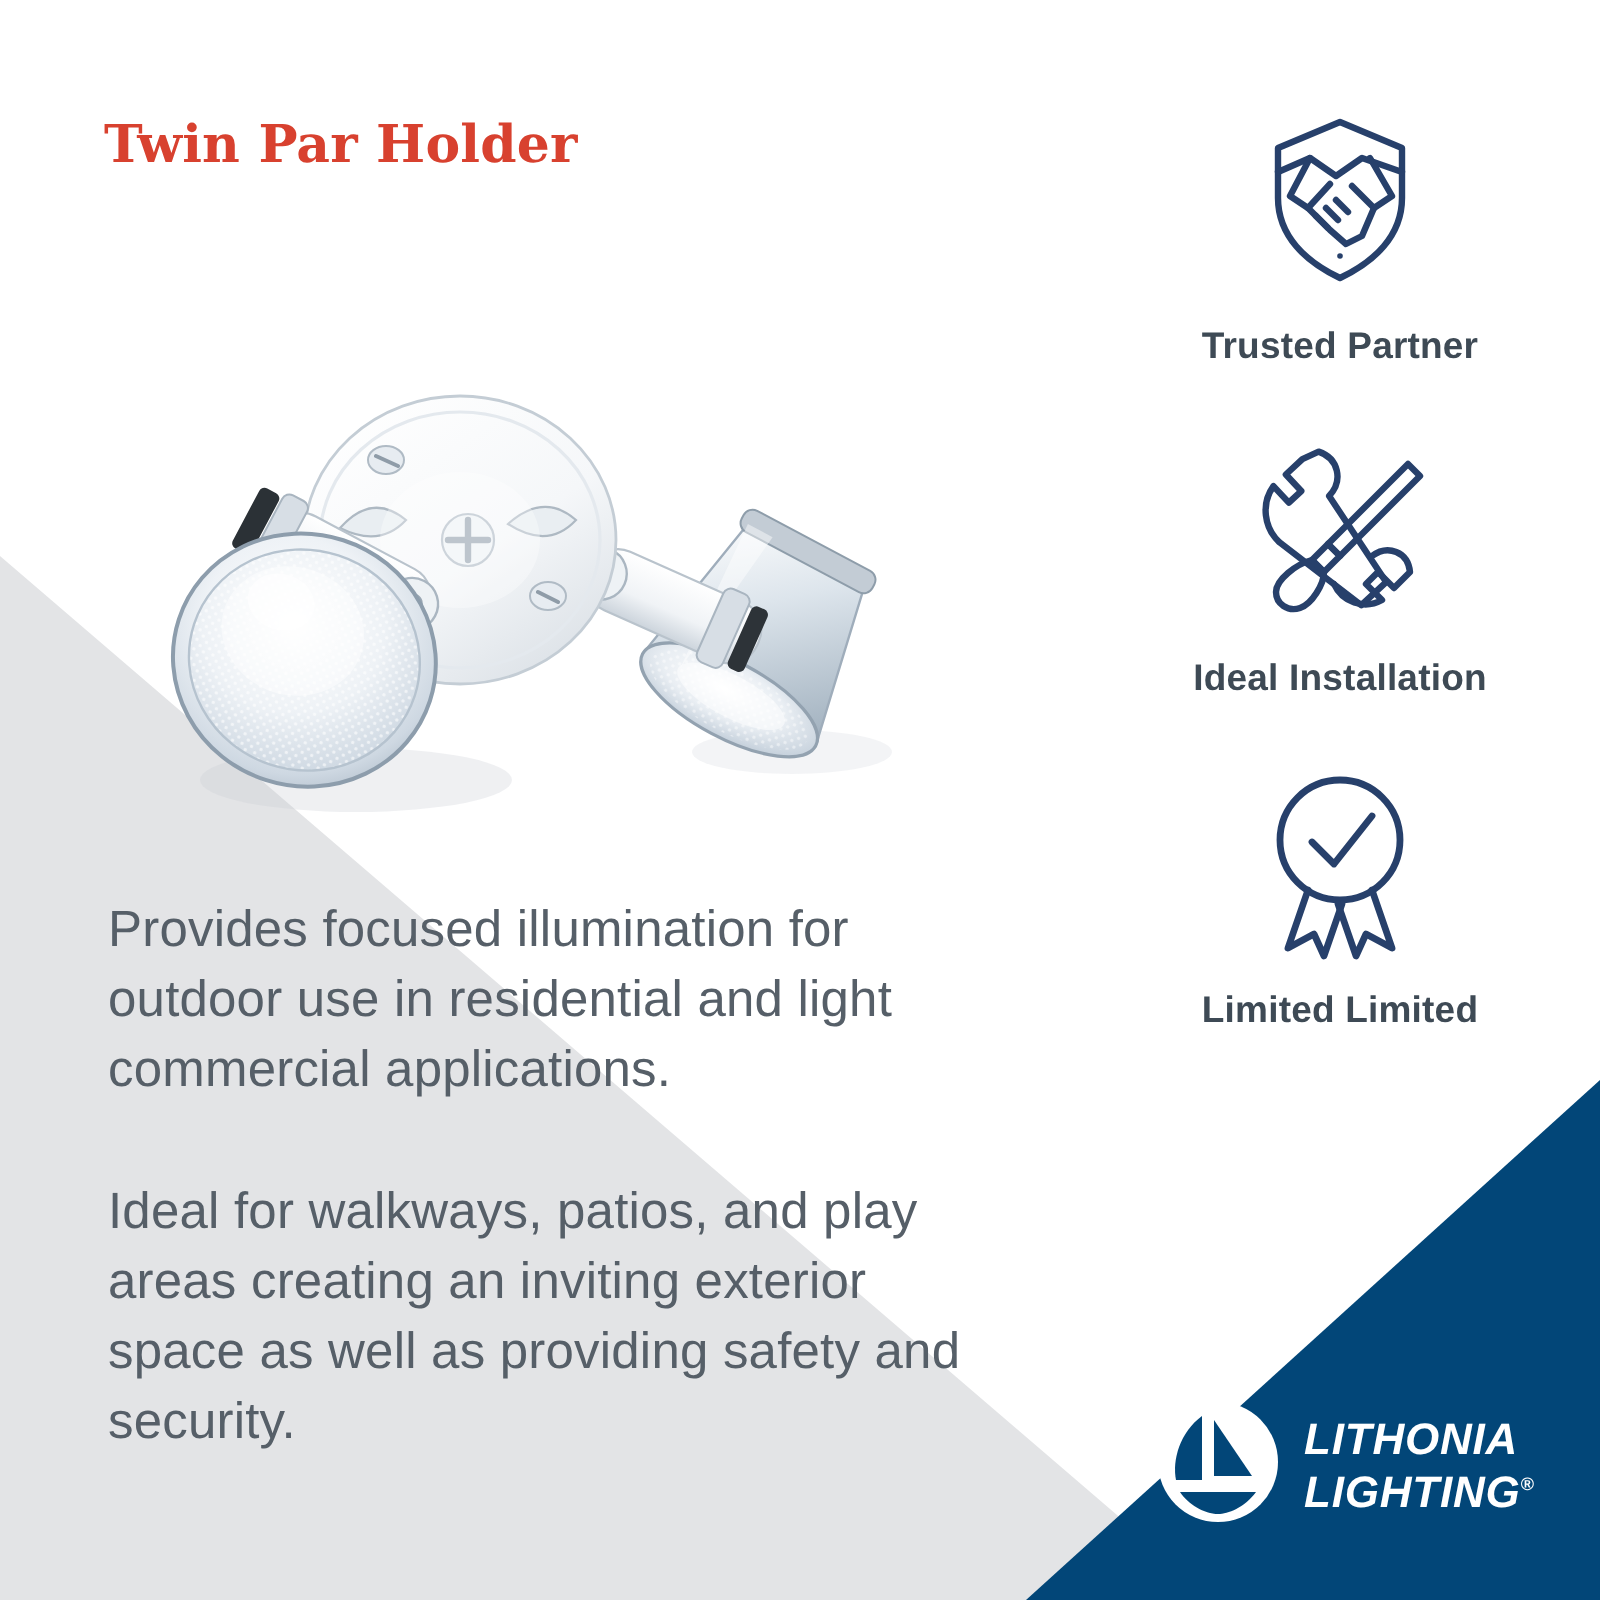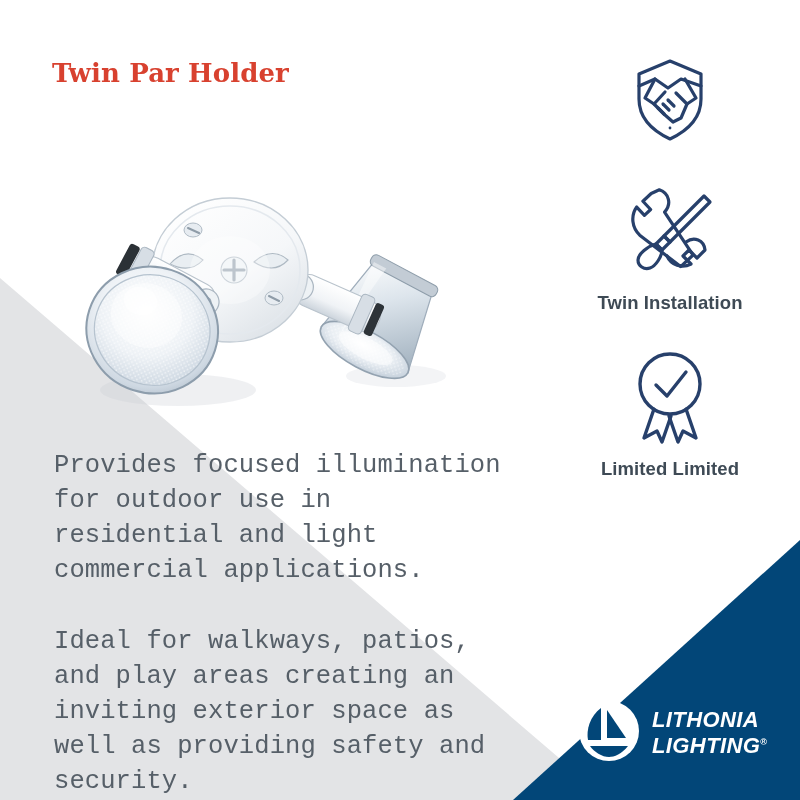--- a/index.html
+++ b/index.html
@@ -50,21 +50,20 @@
   .body-copy {
     position: absolute;
     left: 54px;
     top: 448px;
     width: 452px;
     color: #565f68;
     font-size: 25.5px;
     line-height: 35px;
     font-weight: 300;
     letter-spacing: 0.1px;
-    font-family: Liberation Mono, monospace;
   }
   .body-copy p { margin: 0; }
   .body-copy p + p { margin-top: 36px; }
 
   
   .features {
     position: absolute;
     left: 548px;
     top: 52px;
     width: 244px;
@@ -243,36 +242,37 @@
           <path d="M15 32 L31 25 L44 34 L57 25 L77 32"></path>
           <path d="M31 25 L21 44 L30 50 L41 38"></path>
           <path d="M61 25 L72 44 L63 50 L52 39"></path>
           <path d="M30 50 L41 61 L49 68 L57 64 L63 50"></path>
           <path d="M34 54 L40 60"></path>
           <path d="M39 50 L45 56"></path>
           <path d="M44 46 L50 52"></path>
           <circle cx="46" cy="74" r="1.4" fill="#27406b" stroke="none"></circle>
         </svg>
       </span>
+      <span class="feature-label">Trusted Partner</span>
     </div>
 
     <div class="feature">
       <span class="feature-icon">
         <svg width="92" height="92" viewBox="0 0 92 92" fill="none" stroke="#27406b" stroke-width="3.2" stroke-linecap="round" stroke-linejoin="round" xmlns="http://www.w3.org/2000/svg">
 
           <path d="M26 10 L18 18 L26 26 L20 32 L12 24 C6 33 8 45 16 52 L58 82 L70 70 L40 28 C47 20 44 9 34 6 Z" transform="rotate(2 40 44)"></path>
 
           <path d="M66 60 C74 54 84 58 85 68 L77 76 L69 68 L63 74 L71 82 C62 87 51 83 47 74" transform="translate(-4 -2)"></path>
 
           <path d="M80 12 L86 18 L46 58 L40 52 Z"></path>
           <path d="M40 52 L46 58 L38 66 L32 60 Z"></path>
           <path d="M32 60 C24 62 14 70 14 76 C14 82 20 86 26 84 C32 82 38 72 38 66 Z"></path>
         </svg>
       </span>
-      <span class="feature-label">Twin Installation</span>
+      <span class="feature-label">Ideal Installation</span>
     </div>
 
     <div class="feature">
       <span class="feature-icon">
         <svg width="92" height="100" viewBox="0 0 92 100" fill="none" stroke="#27406b" stroke-width="3.4" stroke-linecap="round" stroke-linejoin="round" xmlns="http://www.w3.org/2000/svg">
           <circle cx="46" cy="38" r="30"></circle>
           <path d="M32 39 L43 50 L62 26"></path>
           <path d="M30 63 L20 92 L33 85 L38 96 L47 70"></path>
           <path d="M62 63 L72 92 L59 85 L54 96 L45 70"></path>
         </svg>

